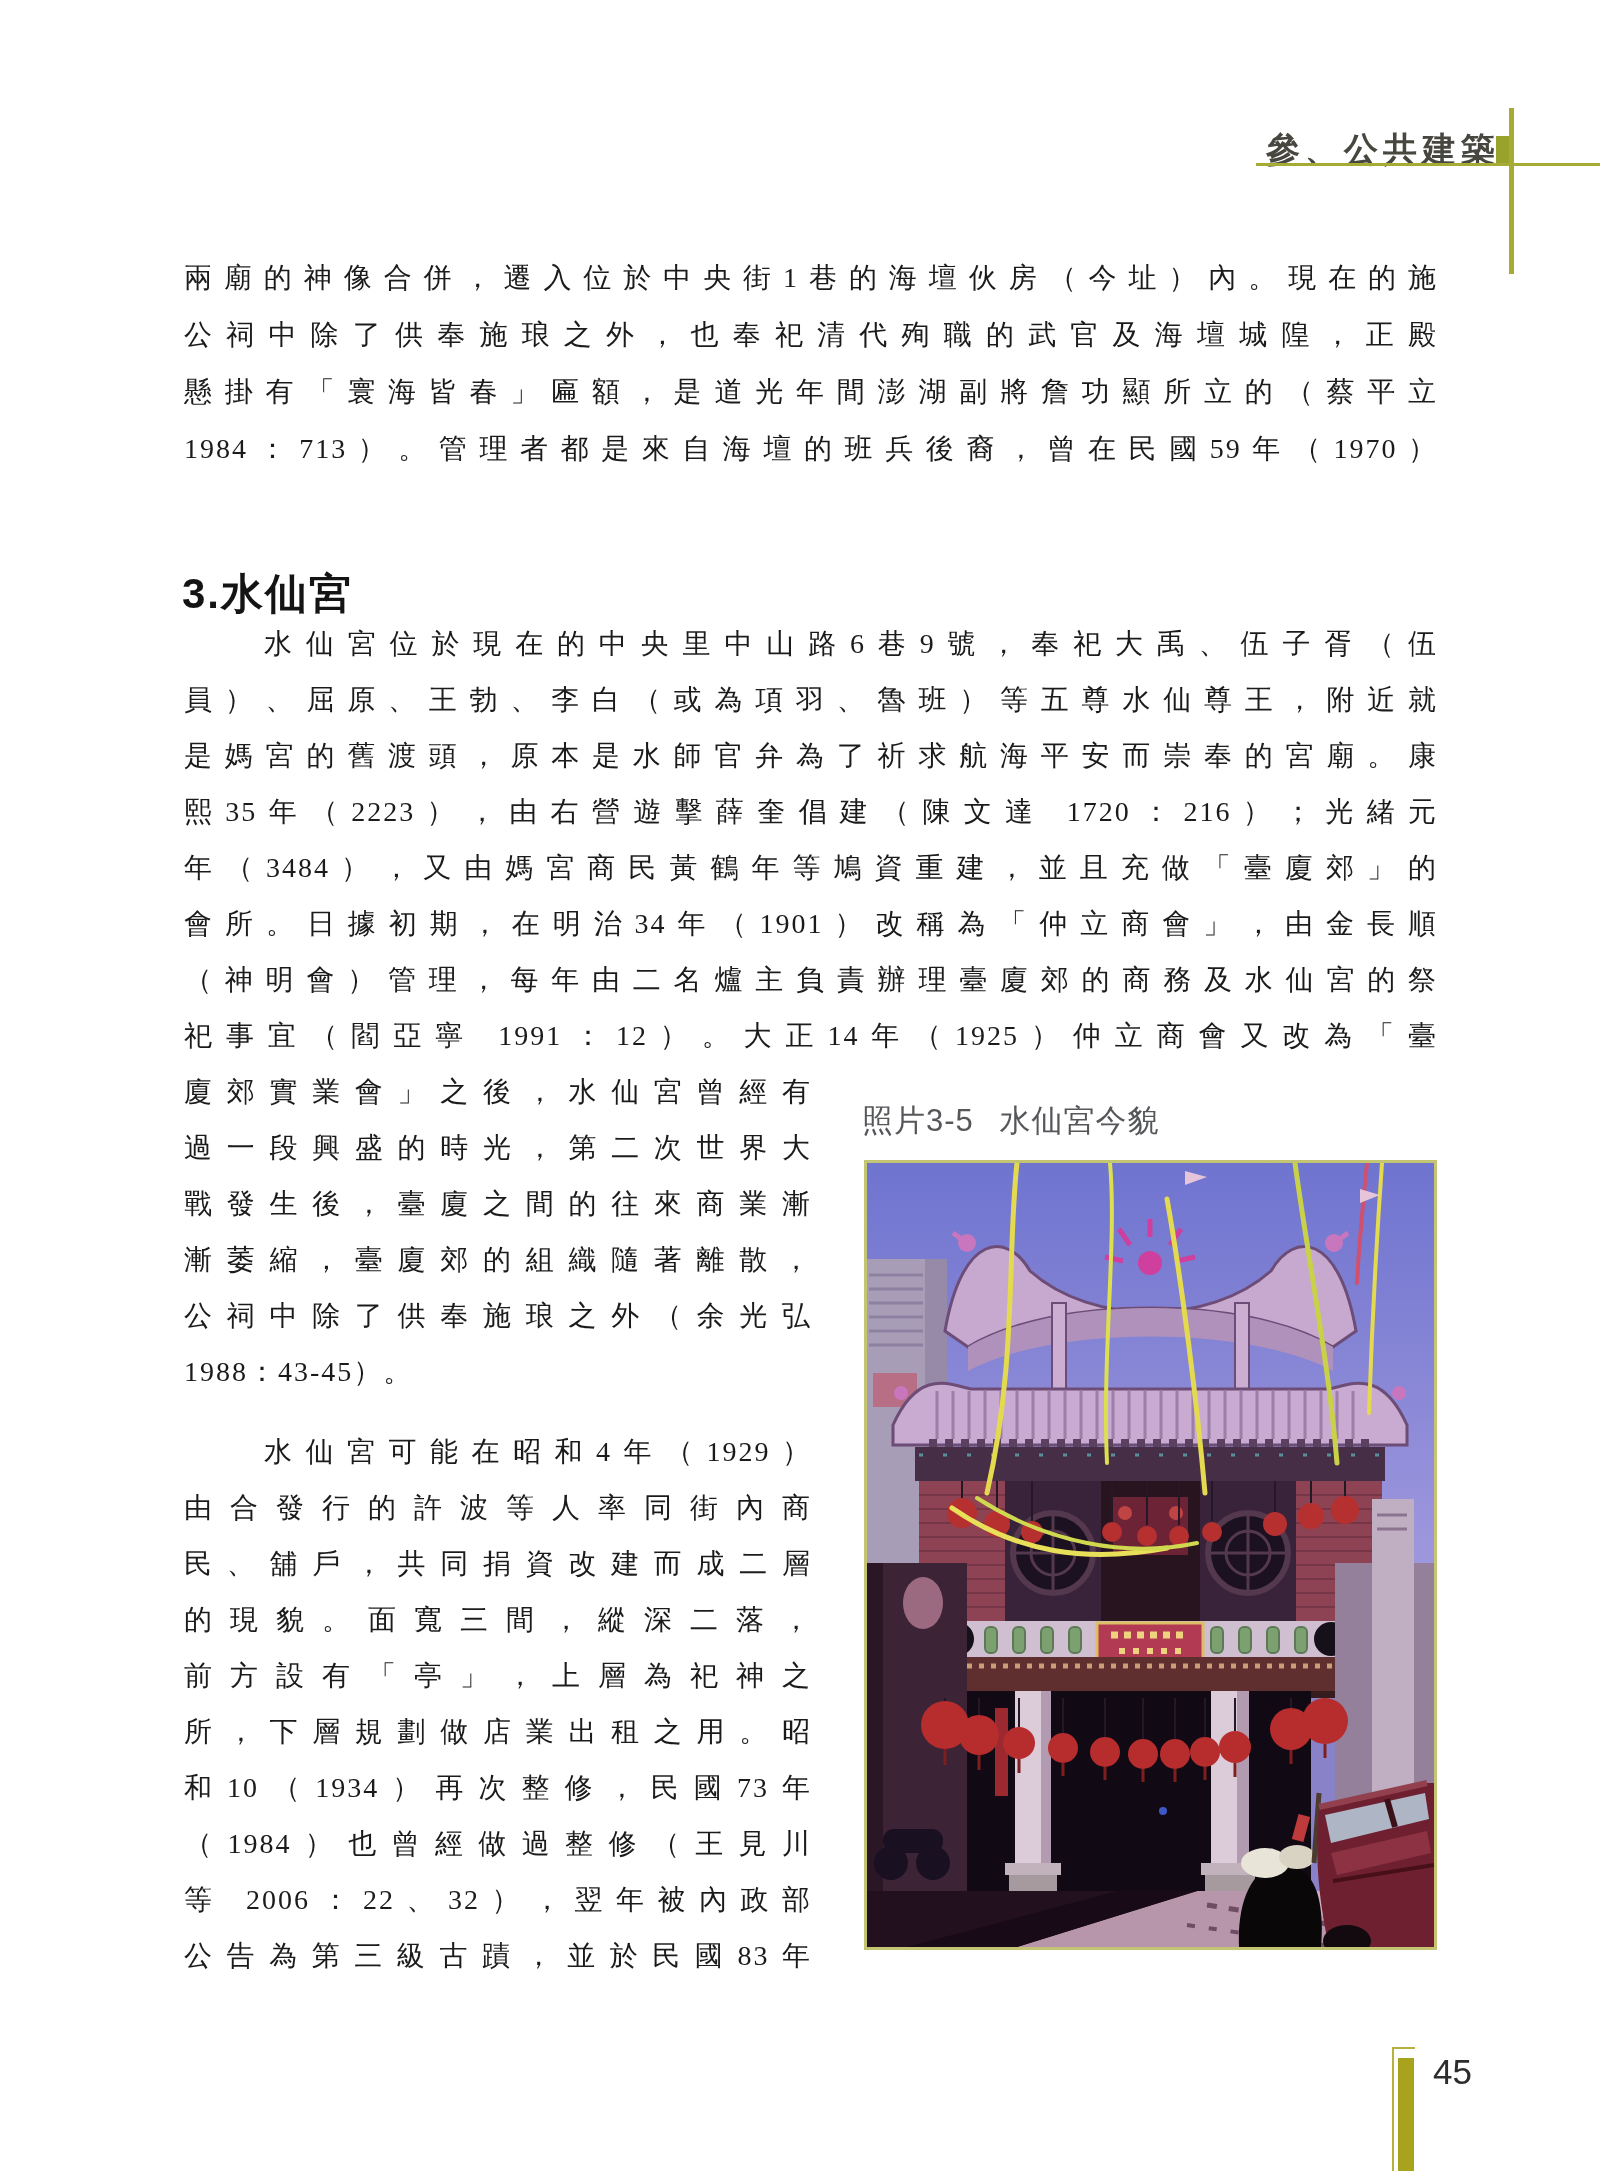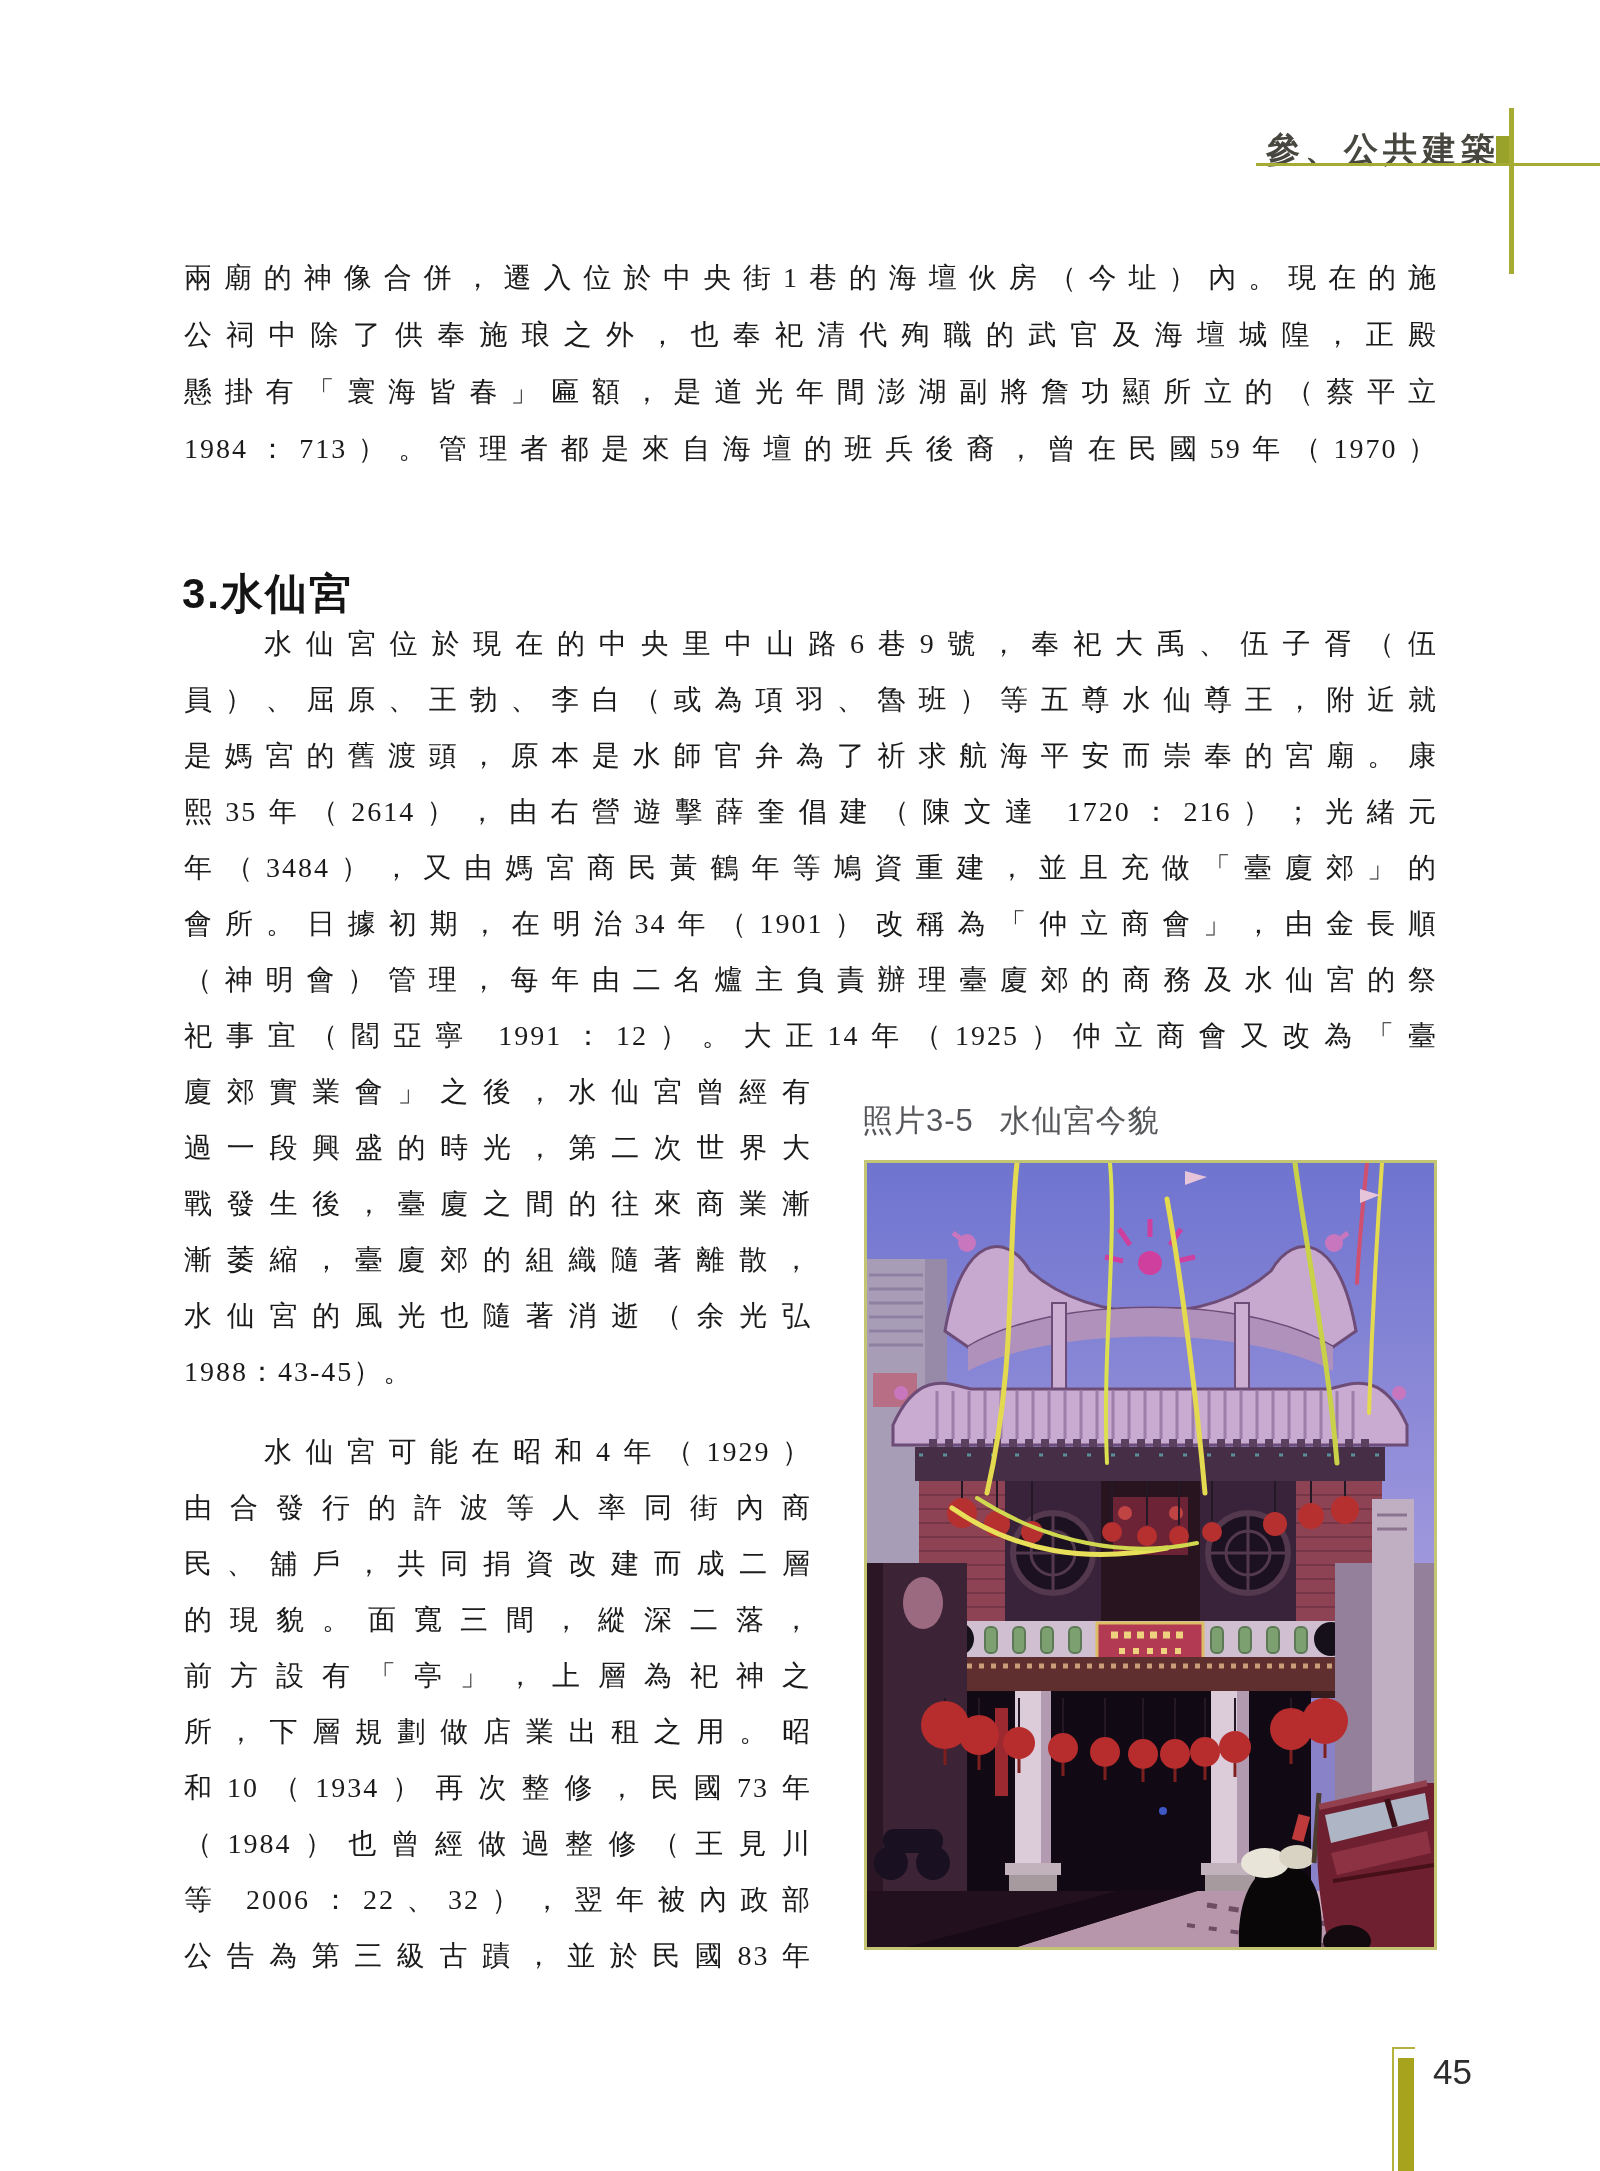--- a/index.html
+++ b/index.html
@@ -53,33 +53,33 @@
     <div class="ln just">懸掛有「寰海皆春」匾額，是道光年間澎湖副將詹功顯所立的（蔡平立</div>
     <div class="ln just">1984：713）。管理者都是來自海壇的班兵後裔，曾在民國59年（1970）</div>
   </div>
 
   <div class="section-heading">3.水仙宮</div>
 
   <div class="textblock tb-p2full">
     <div class="ln56 just indent">水仙宮位於現在的中央里中山路6巷9號，奉祀大禹、伍子胥（伍</div>
     <div class="ln56 just">員）、屈原、王勃、李白（或為項羽、魯班）等五尊水仙尊王，附近就</div>
     <div class="ln56 just">是媽宮的舊渡頭，原本是水師官弁為了祈求航海平安而崇奉的宮廟。康</div>
-    <div class="ln56 just">熙35年（2614），由右營遊擊薛奎倡建（陳文達 1720：216）；光緒元</div>
+    <div class="ln56 just">熙35年（2223），由右營遊擊薛奎倡建（陳文達 1720：216）；光緒元</div>
     <div class="ln56 just">年（3484），又由媽宮商民黃鶴年等鳩資重建，並且充做「臺廈郊」的</div>
     <div class="ln56 just">會所。日據初期，在明治34年（1901）改稱為「仲立商會」，由金長順</div>
     <div class="ln56 just">（神明會）管理，每年由二名爐主負責辦理臺廈郊的商務及水仙宮的祭</div>
     <div class="ln56 just">祀事宜（閻亞寧 1991：12）。大正14年（1925）仲立商會又改為「臺</div>
   </div>
 
   <div class="textblock tb-p2wrap">
     <div class="ln56 just">廈郊實業會」之後，水仙宮曾經有</div>
     <div class="ln56 just">過一段興盛的時光，第二次世界大</div>
     <div class="ln56 just">戰發生後，臺廈之間的往來商業漸</div>
     <div class="ln56 just">漸萎縮，臺廈郊的組織隨著離散，</div>
-    <div class="ln56 just">水仙宮的風光也隨著消逝（余光弘</div>
+    <div class="ln56 just">公祠中除了供奉施琅之外（余光弘</div>
     <div class="ln56 plain">1988：43-45）。</div>
   </div>
 
   <div class="textblock tb-p3">
     <div class="ln56 just indent">水仙宮可能在昭和4年（1929）</div>
     <div class="ln56 just">由合發行的許波等人率同街內商</div>
     <div class="ln56 just">民、舖戶，共同捐資改建而成二層</div>
     <div class="ln56 just">的現貌。面寬三間，縱深二落，</div>
     <div class="ln56 just">前方設有「亭」，上層為祀神之</div>
     <div class="ln56 just">所，下層規劃做店業出租之用。昭</div>

